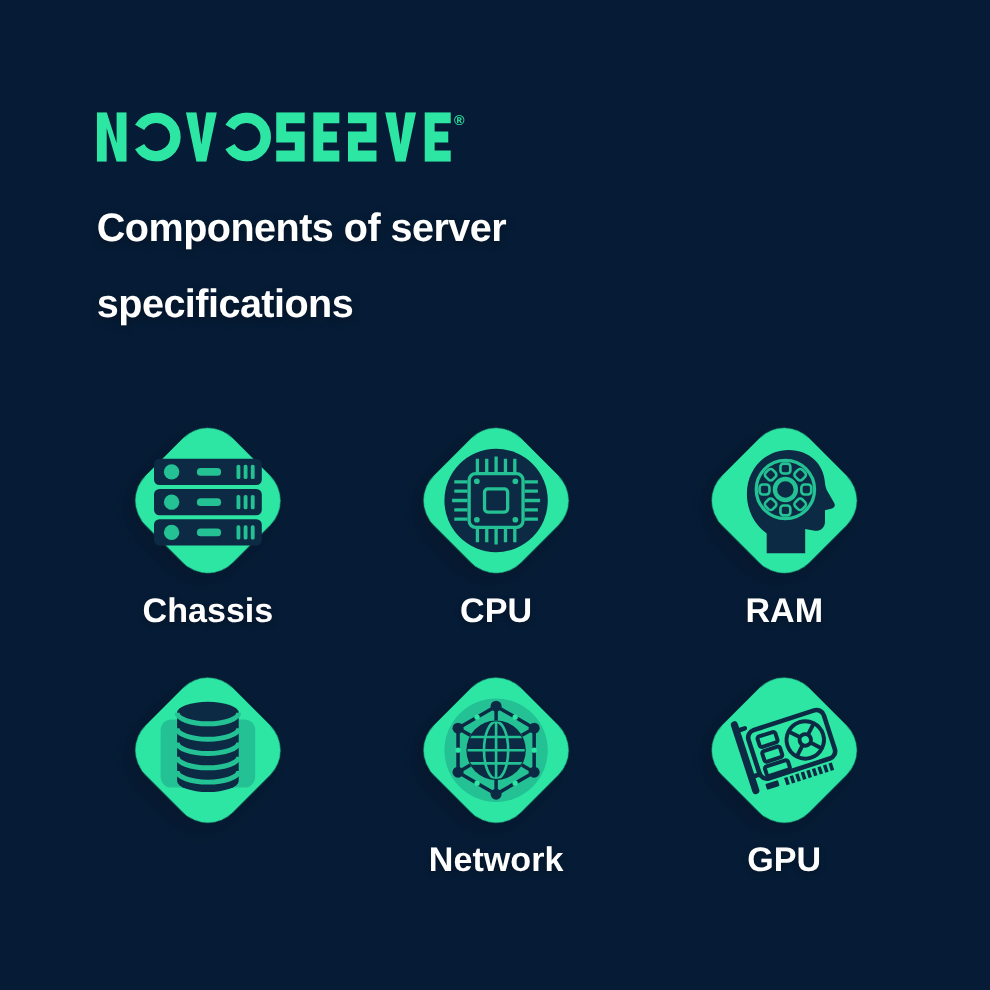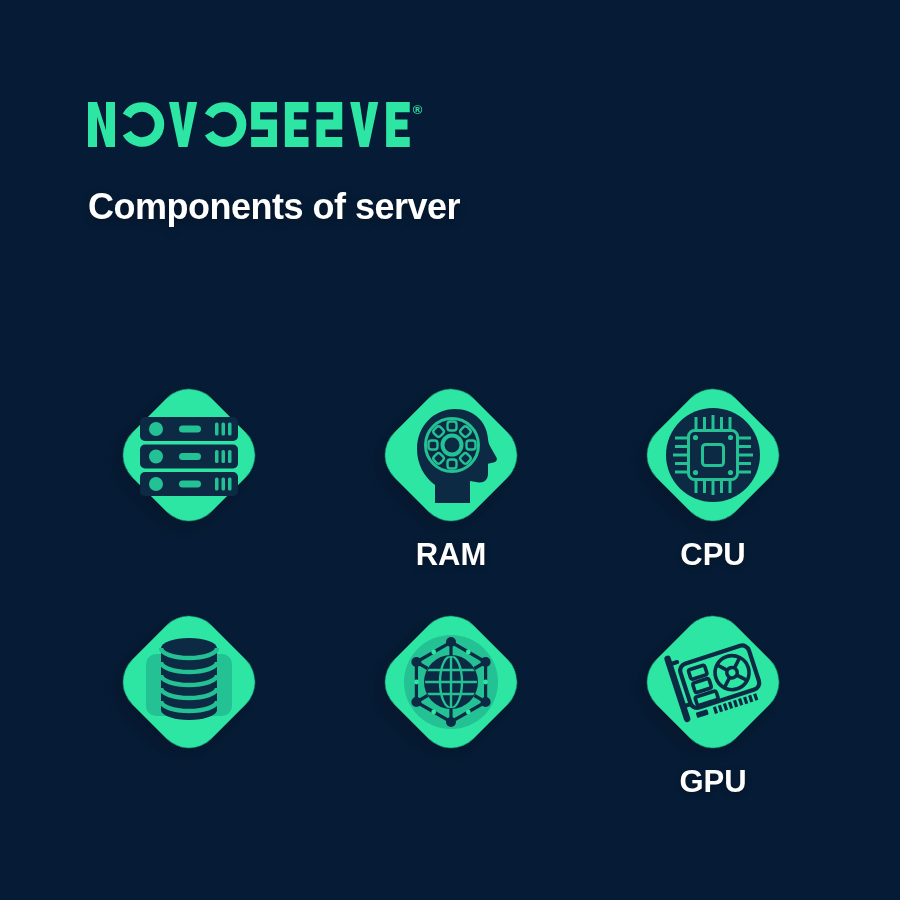--- a/index.html
+++ b/index.html
@@ -60,20 +60,21 @@
         <polygon points="203,0 226,0 226,24.5 211,24.5 211,31 226,31 226,40 203,40 203,15.5 218,15.5 218,9 203,9"></polygon>
         <polygon points="233,0 241.5,0 245.5,26 249.5,0 258,0 249.5,40 241.5,40"></polygon>
         <polygon points="265,0 286,0 286,9 273,9 273,15.5 284,15.5 284,24.5 273,24.5 273,31 286,31 286,40 265,40"></polygon>
       </g>
     </svg>
     <span class="logo-reg">®</span>
   </div>
 
   <div class="title">
     <div>Components of server</div>
+    <div>specifications</div>
   </div>
 
   <div class="grid">
 
     <div class="tile">
       <div class="badge">
         <div class="blob"></div>
         <svg class="icon" viewBox="0 0 132 132">
           <g class="f-navy">
             <rect x="17" y="28" width="98" height="24" rx="5"></rect>
@@ -92,42 +93,21 @@
               <rect x="98.5" y="61" width="3.5" height="13" rx="1.5"></rect>
               <rect x="105" y="61" width="3.5" height="13" rx="1.5"></rect>
             <circle cx="33" cy="95" r="7"></circle>
               <rect x="56" y="91.5" width="22" height="7" rx="3.5"></rect>
             <rect x="92" y="88.5" width="3.5" height="13" rx="1.5"></rect>
               <rect x="98.5" y="88.5" width="3.5" height="13" rx="1.5"></rect>
               <rect x="105" y="88.5" width="3.5" height="13" rx="1.5"></rect>
           </g>
         </svg>
       </div>
-    </div>
-
-    <div class="tile">
-      <div class="badge">
-        <div class="blob"></div>
-        <svg class="icon" viewBox="0 0 132 132">
-          <path class="f-navy" d="M50,114 V96 C39,88 32,75 32,60 C32,37 49,20 70,20 C89,20 102,33 103,50 C103.3,53 104,55.5 105.5,58 L111.5,68.5 C112.6,70.5 111.6,72.6 109.4,73.2 L103,74.8 V85 C103,91 98.4,94.4 92.4,93.3 L85,92 V114 Z"></path>
-          <circle cx="67" cy="56" r="26.5" class="s-teal" stroke-width="3"></circle>
-          <g class="s-teal" stroke-width="2.4">
-            <rect x="62.5" y="32.5" width="9" height="9" rx="2.8"></rect>
-            <rect x="62.5" y="32.5" width="9" height="9" rx="2.8" transform="rotate(45 67 56)"></rect>
-            <rect x="62.5" y="32.5" width="9" height="9" rx="2.8" transform="rotate(90 67 56)"></rect>
-            <rect x="62.5" y="32.5" width="9" height="9" rx="2.8" transform="rotate(135 67 56)"></rect>
-            <rect x="62.5" y="32.5" width="9" height="9" rx="2.8" transform="rotate(180 67 56)"></rect>
-            <rect x="62.5" y="32.5" width="9" height="9" rx="2.8" transform="rotate(225 67 56)"></rect>
-            <rect x="62.5" y="32.5" width="9" height="9" rx="2.8" transform="rotate(270 67 56)"></rect>
-            <rect x="62.5" y="32.5" width="9" height="9" rx="2.8" transform="rotate(315 67 56)"></rect>
-          </g>
-          <circle cx="67" cy="56" r="9.5" class="s-teal" stroke-width="4"></circle>
-        </svg>
-      </div>
-      <div class="tile-label">RAM</div>
+      <div class="tile-label">Chassis</div>
     </div>
 
     <div class="tile">
       <div class="badge">
         <div class="blob"></div>
         <svg class="icon" viewBox="0 0 132 132">
           <circle cx="66" cy="66" r="47" class="f-navy"></circle>
           <g class="s-teal" stroke-width="3">
             <rect x="41.5" y="41.5" width="49" height="49" rx="6"></rect>
             <rect x="55.5" y="55.5" width="21" height="21" rx="3"></rect>
@@ -160,20 +140,42 @@
           </g>
         </svg>
       </div>
       <div class="tile-label">CPU</div>
     </div>
 
     <div class="tile">
       <div class="badge">
         <div class="blob"></div>
         <svg class="icon" viewBox="0 0 132 132">
+          <path class="f-navy" d="M50,114 V96 C39,88 32,75 32,60 C32,37 49,20 70,20 C89,20 102,33 103,50 C103.3,53 104,55.5 105.5,58 L111.5,68.5 C112.6,70.5 111.6,72.6 109.4,73.2 L103,74.8 V85 C103,91 98.4,94.4 92.4,93.3 L85,92 V114 Z"></path>
+          <circle cx="67" cy="56" r="26.5" class="s-teal" stroke-width="3"></circle>
+          <g class="s-teal" stroke-width="2.4">
+            <rect x="62.5" y="32.5" width="9" height="9" rx="2.8"></rect>
+            <rect x="62.5" y="32.5" width="9" height="9" rx="2.8" transform="rotate(45 67 56)"></rect>
+            <rect x="62.5" y="32.5" width="9" height="9" rx="2.8" transform="rotate(90 67 56)"></rect>
+            <rect x="62.5" y="32.5" width="9" height="9" rx="2.8" transform="rotate(135 67 56)"></rect>
+            <rect x="62.5" y="32.5" width="9" height="9" rx="2.8" transform="rotate(180 67 56)"></rect>
+            <rect x="62.5" y="32.5" width="9" height="9" rx="2.8" transform="rotate(225 67 56)"></rect>
+            <rect x="62.5" y="32.5" width="9" height="9" rx="2.8" transform="rotate(270 67 56)"></rect>
+            <rect x="62.5" y="32.5" width="9" height="9" rx="2.8" transform="rotate(315 67 56)"></rect>
+          </g>
+          <circle cx="67" cy="56" r="9.5" class="s-teal" stroke-width="4"></circle>
+        </svg>
+      </div>
+      <div class="tile-label">RAM</div>
+    </div>
+
+    <div class="tile">
+      <div class="badge">
+        <div class="blob"></div>
+        <svg class="icon" viewBox="0 0 132 132">
           <rect x="23" y="38" width="86" height="62" rx="10" class="f-teal"></rect>
           <path class="f-navy" d="M38,32 A28,10 0 0 1 94,32 L94,94 A28,10 0 0 1 38,94 Z"></path>
           <g class="s-teal" stroke-width="4.5">
             <path d="M38,32 A28,10 0 0 0 94,32"></path>
             <path d="M38,46 A28,10 0 0 0 94,46"></path>
             <path d="M38,59 A28,10 0 0 0 94,59"></path>
             <path d="M38,72 A28,10 0 0 0 94,72"></path>
             <path d="M38,85 A28,10 0 0 0 94,85"></path>
           </g>
         </svg>
@@ -218,20 +220,21 @@
           <g class="f-green">
             <circle cx="83.3" cy="36" r="2.4"></circle>
               <circle cx="100.6" cy="66" r="2.4"></circle>
               <circle cx="83.3" cy="96" r="2.4"></circle>
             <circle cx="48.7" cy="96" r="2.4"></circle>
               <circle cx="31.4" cy="66" r="2.4"></circle>
               <circle cx="48.7" cy="36" r="2.4"></circle>
           </g>
         </svg>
       </div>
+      <div class="tile-label">Network</div>
     </div>
 
     <div class="tile">
       <div class="badge">
         <div class="blob"></div>
         <svg class="icon" viewBox="0 0 132 132">
           <g transform="rotate(-18 66 66)">
             <g class="s-navy" stroke-width="4.2" stroke-linejoin="round" stroke-linecap="round">
               <rect x="38" y="40" width="72" height="46" rx="7"></rect>
               <path d="M30,30 V93" stroke-width="6.5"></path>

